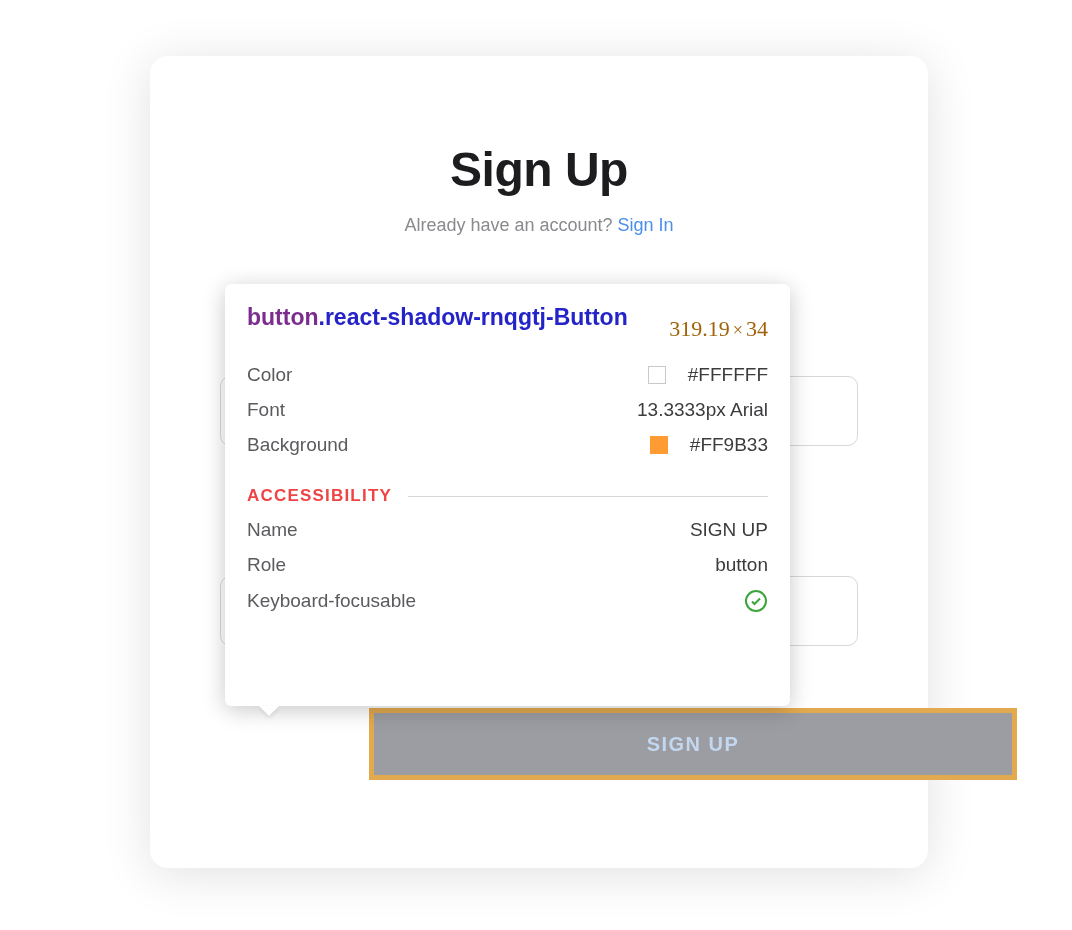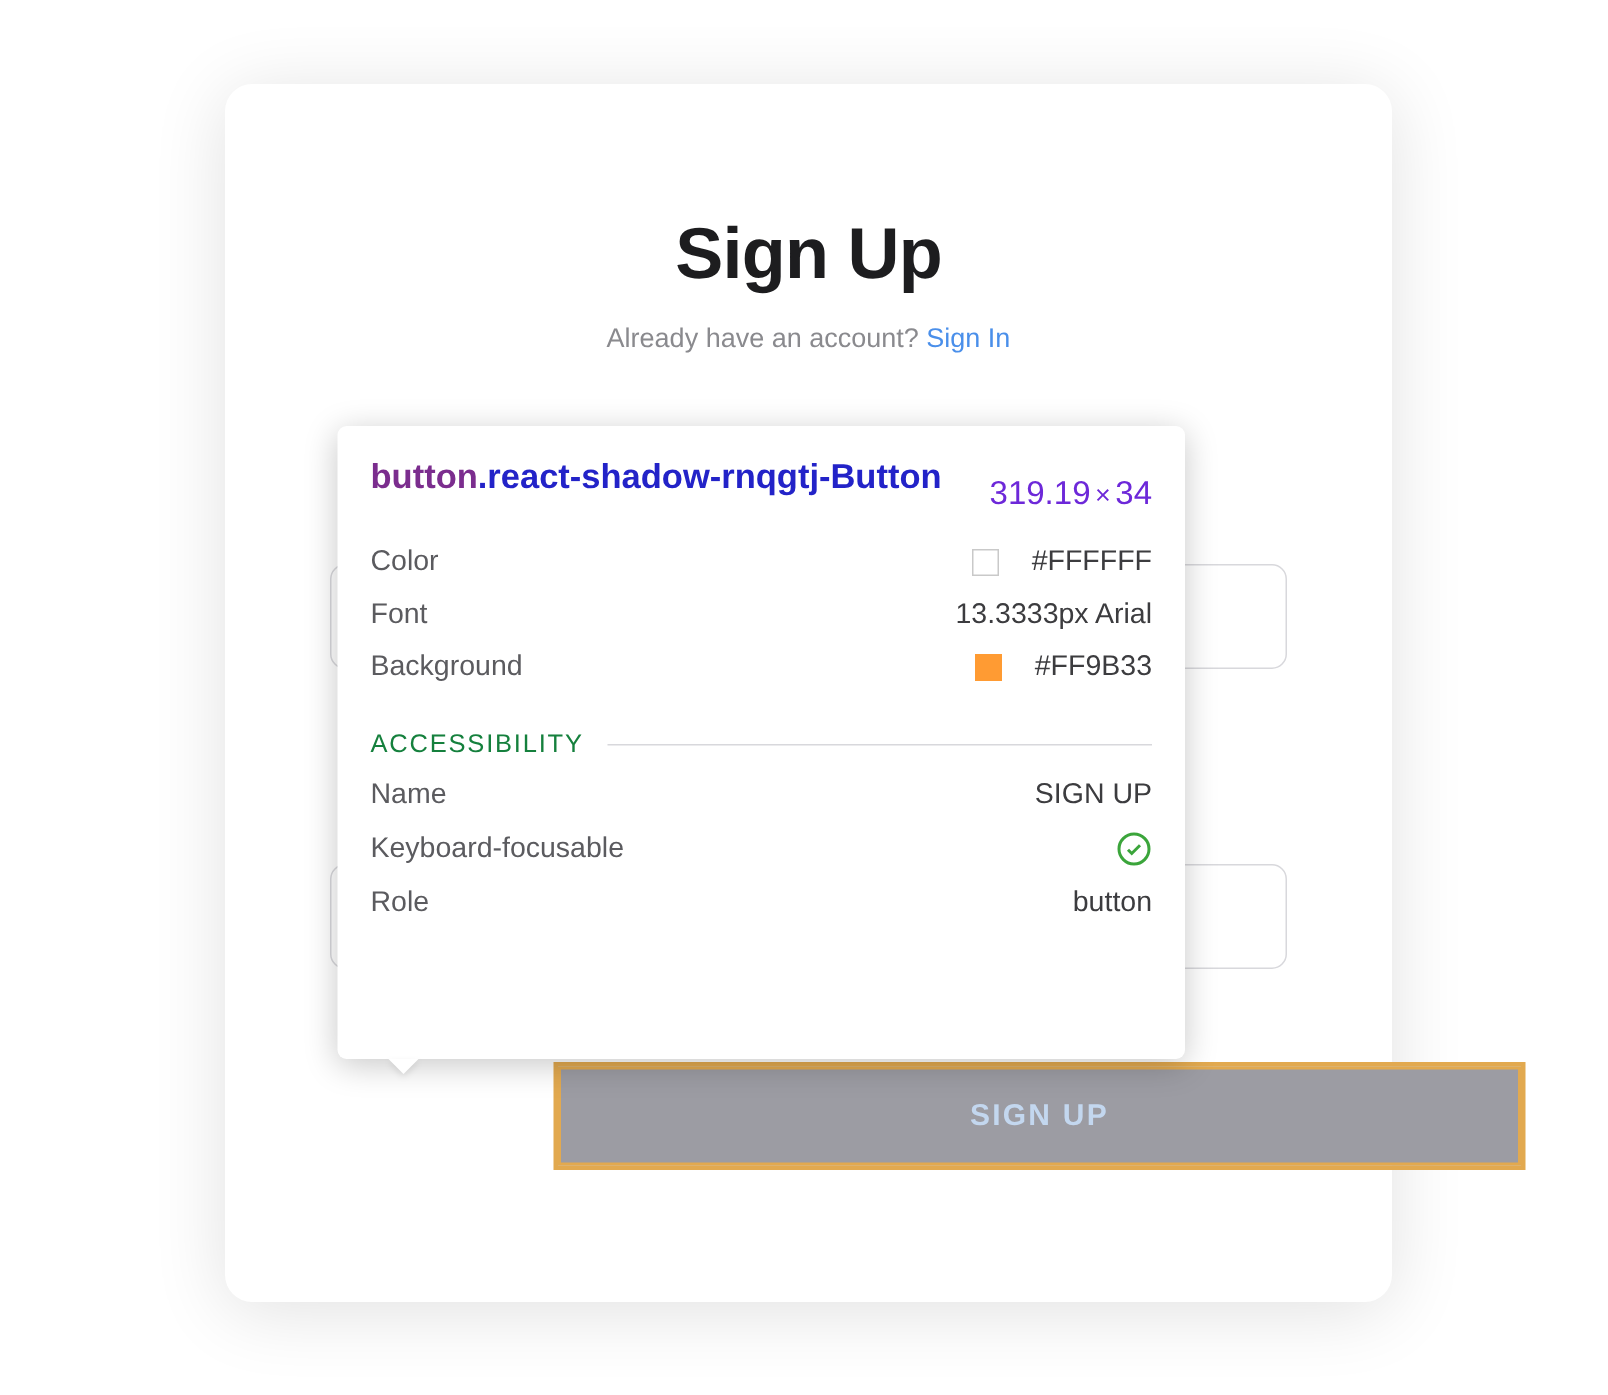--- a/index.html
+++ b/index.html
@@ -115,23 +115,24 @@
       font-size: 23px;
       font-weight: 700;
       line-height: 1.35;
       word-break: break-all;
       flex: 1;
     }
     .selector .tag { color: #7b2d8e; }
     .selector .cls { color: #2323c8; }
     .dimensions {
       font-size: 22px;
-      color: #6d28d9;
+      color: #a16207;
       white-space: nowrap;
       margin-top: 14px;
+      font-family: Liberation Serif, serif;
     }
     .dimensions .times {
       margin: 0 3px;
       font-size: 18px;
     }
     .prop-row {
       display: flex;
       justify-content: space-between;
       align-items: center;
       font-size: 19px;
@@ -157,23 +158,23 @@
     .swatch.orange { background: #FF9B33; border-color: #FF9B33; }
     
     .accessibility-header {
       display: flex;
       align-items: center;
       margin-top: 30px;
       gap: 16px;
     }
     .accessibility-label {
       font-size: 17px;
-      font-weight: 400;
+      font-weight: 700;
       letter-spacing: 1.2px;
-      color: #15803d;
+      color: #ef4444;
       text-align: center;
     }
     .accessibility-line {
       flex: 1;
       height: 1px;
       background: #d8d8dc;
     }
     .check-icon {
       width: 24px;
       height: 24px;
@@ -232,25 +233,25 @@
   <div class="accessibility-header">
     <span class="accessibility-label">ACCESSIBILITY</span>
     <div class="accessibility-line"></div>
   </div>
 
   <div class="prop-row">
     <span class="prop-label">Name</span>
     <span class="prop-value">SIGN UP</span>
   </div>
   <div class="prop-row">
+    <span class="prop-label">Role</span>
+    <span class="prop-value">button</span>
+  </div>
+  <div class="prop-row">
     <span class="prop-label">Keyboard-focusable</span>
     <span class="prop-value">
       <svg class="check-icon" viewBox="0 0 24 24" fill="none" stroke="#3ba53b" stroke-width="2">
         <circle cx="12" cy="12" r="10"></circle>
         <path d="M8 12.5l2.5 2.5L16 9.5"></path>
       </svg>
     </span>
   </div>
-  <div class="prop-row">
-    <span class="prop-label">Role</span>
-    <span class="prop-value">button</span>
-  </div>
 </div>
 
 </body></html>

